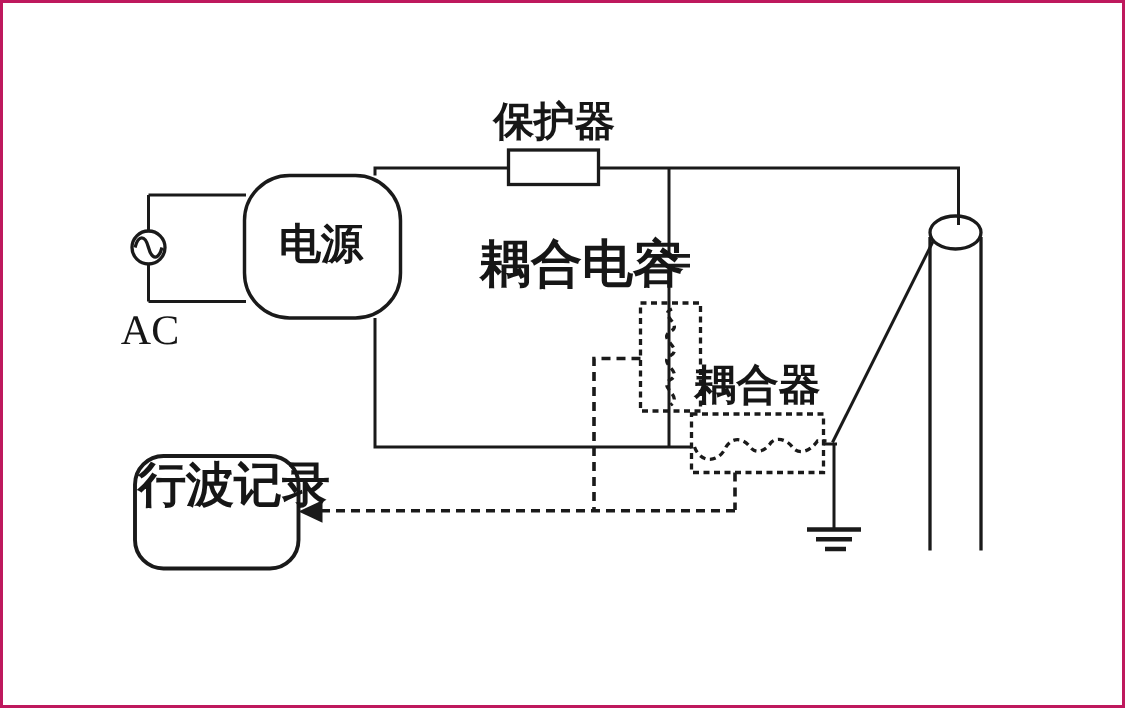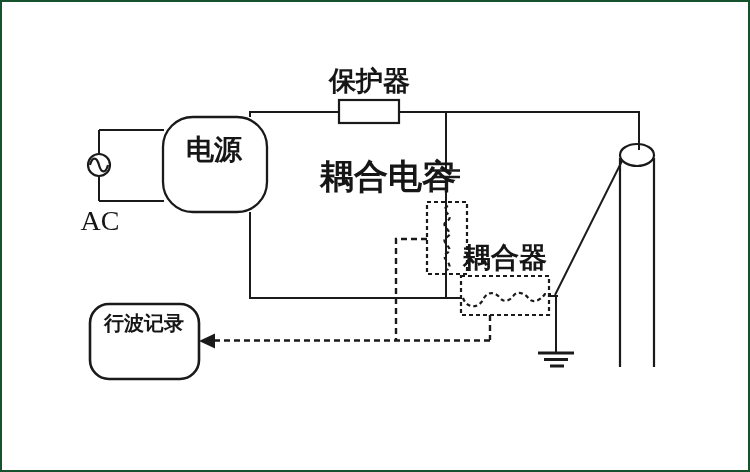--- a/index.html
+++ b/index.html
@@ -1,44 +1,44 @@
 <!DOCTYPE html>
 <html><head>
 <meta charset="utf-8">
 <style>
   html, body { margin: 0; padding: 0; background: #e8e8e8; }
   #stage {
     position: relative;
     width: 750px;
     height: 472px;
     background: #ffffff;
-    border: 2px solid #14532d;
+    border: 2px solid #be185d;
     box-sizing: border-box;
     overflow: hidden;
     font-family: "Liberation Serif", "DejaVu Serif", serif;
   }
   #wiring {
     position: absolute;
     left: 0; top: 0;
     width: 746px; height: 468px;
   }
   .lbl {
     position: absolute;
     color: #161616;
     font-weight: 600;
     text-align: center;
     white-space: nowrap;
     line-height: 1.2;
   }
   .lbl-protector        { left: 310px; top: 63px;  width: 115px; font-size: 27px; }
   .lbl-coupling-cap     { left: 318px; top: 155px; width: 112px; font-size: 34px; }
   .lbl-coupler          { left: 460px; top: 239px; width: 86px;  font-size: 28px; }
-  .lbl-generator        { left: 167px; top: 131px; width: 90px;  font-size: 28px; line-height: 34px; }
+  .lbl-generator        { left: 167px; top: 145px; width: 90px;  font-size: 28px; line-height: 34px; }
   .lbl-ac               { left: 74px;  top: 202px; width: 48px;  font-size: 28px; font-weight: 400; }
-  .lbl-analyzer         { left: 90px;  top: 305px; width: 104px; font-size: 20px; line-height: 32px; }
+  .lbl-analyzer         { left: 90px;  top: 305px; width: 104px; font-size: 32px; line-height: 32px; }
   .lbl-cable            { left: 655px; top: 296px; width: 60px;  font-size: 27px; line-height: 35px; }
 </style>
 </head>
 <body>
 
 <div id="stage">
 
   <svg id="wiring" viewBox="0 0 746 468" fill="none" stroke="#1a1a1a" stroke-width="2">
 
     <g>

